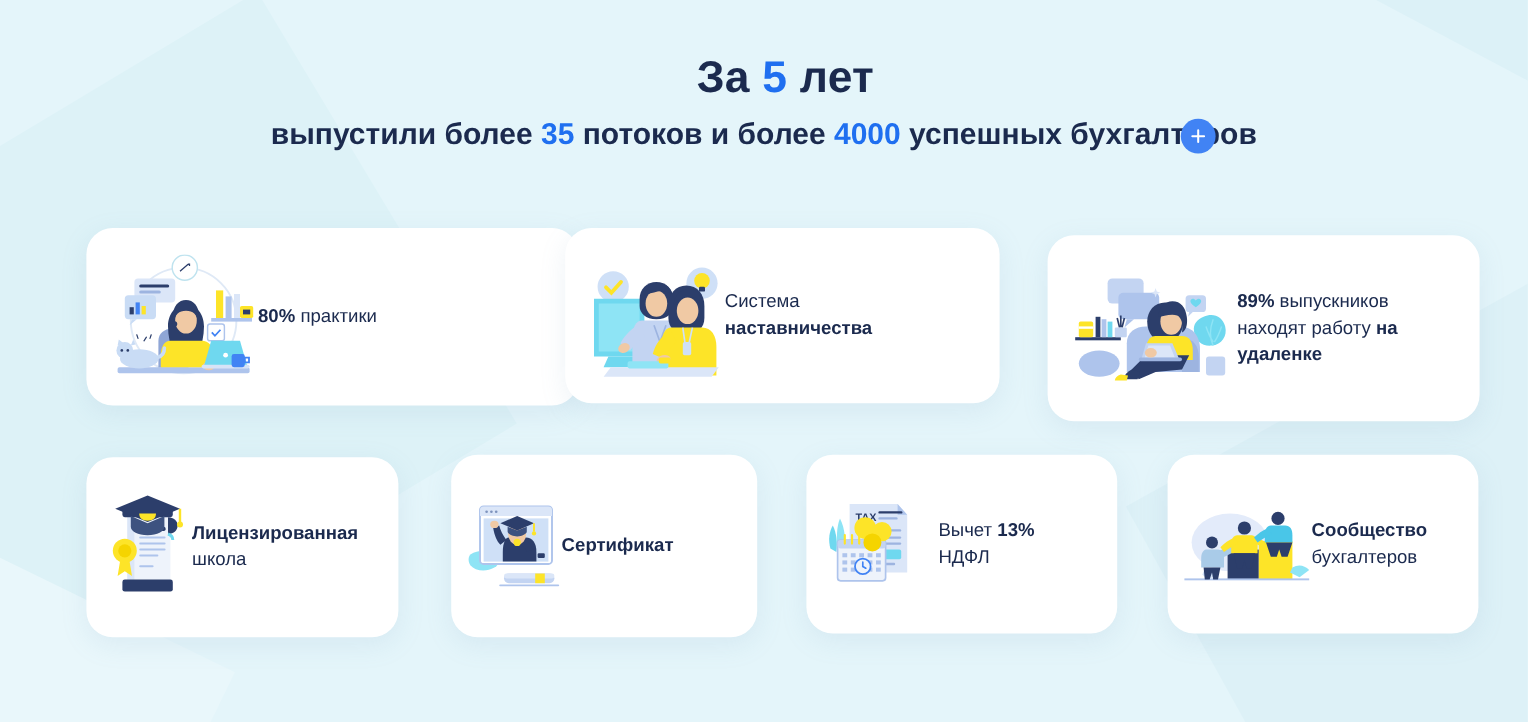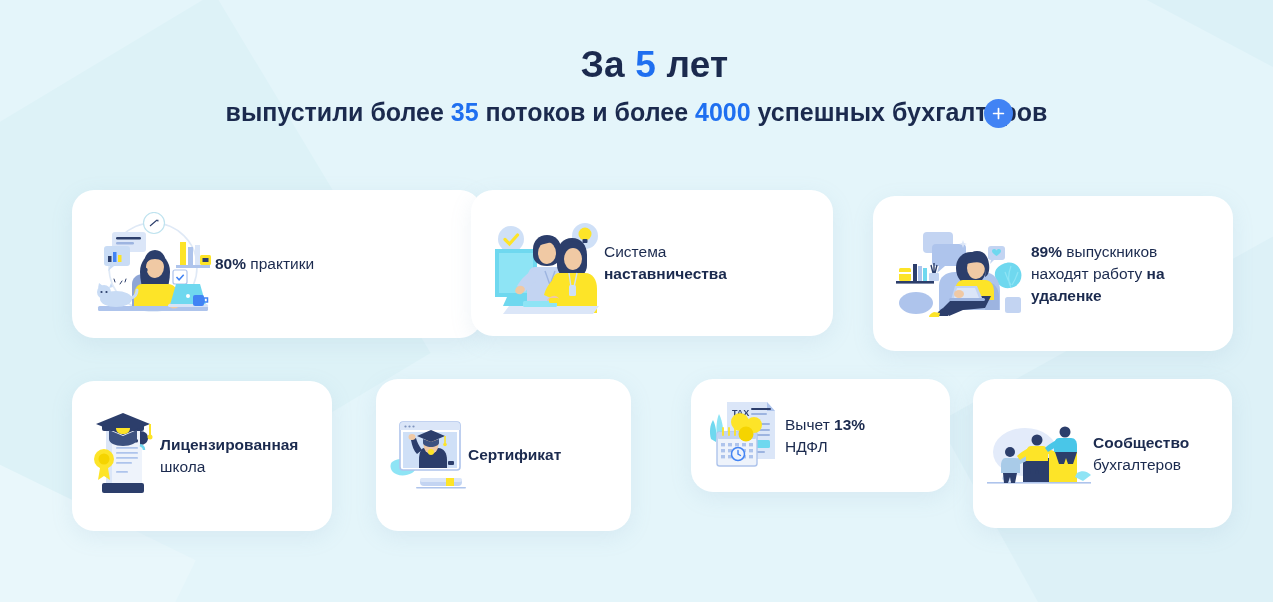--- a/index.html
+++ b/index.html
@@ -127,21 +127,21 @@
   .card .txt b { font-weight: bold; }
 
   
   #card-practice   { left: 72px;  top: 190px; width: 410px; height: 148px; padding: 0 18px; }
   #card-mentorship { left: 471px; top: 190px; width: 362px; height: 146px; padding: 10px 18px; }
   #card-remote     { left: 873px; top: 186px; width: 360px; height: 155px; padding: 0 18px; margin-top: 10px; }
 
   
   #card-license  { left: 72px;  top: 381px; width: 260px; height: 150px; padding: 0 16px; }
   #card-cert     { left: 376px; top: 379px; width: 255px; height: 152px; padding: 16px 14px; }
-  #card-tax      { left: 691px; top: 379px; width: 259px; height: 113px; padding: 0 14px; }
+  #card-tax      { left: 672px; top: 379px; width: 259px; height: 149px; padding: 0 14px; gap: 16px; }
   #card-community{ left: 973px; top: 379px; width: 259px; height: 149px; padding: 0 12px; }
 
   .txt-practice   { font-size: 16px; }
   .txt-mentorship { font-size: 16px; line-height: 23px; }
   .txt-remote     { font-size: 15.5px; line-height: 22px; width: 160px; }
   .txt-license    { font-size: 15px; line-height: 21px; width: 135px; }
   .txt-cert       { font-size: 15px; line-height: 21px; width: 110px; }
   .txt-tax        { font-size: 15px; line-height: 21px; width: 100px; }
   .txt-community  { font-size: 15px; line-height: 21px; width: 110px; }
 </style>

